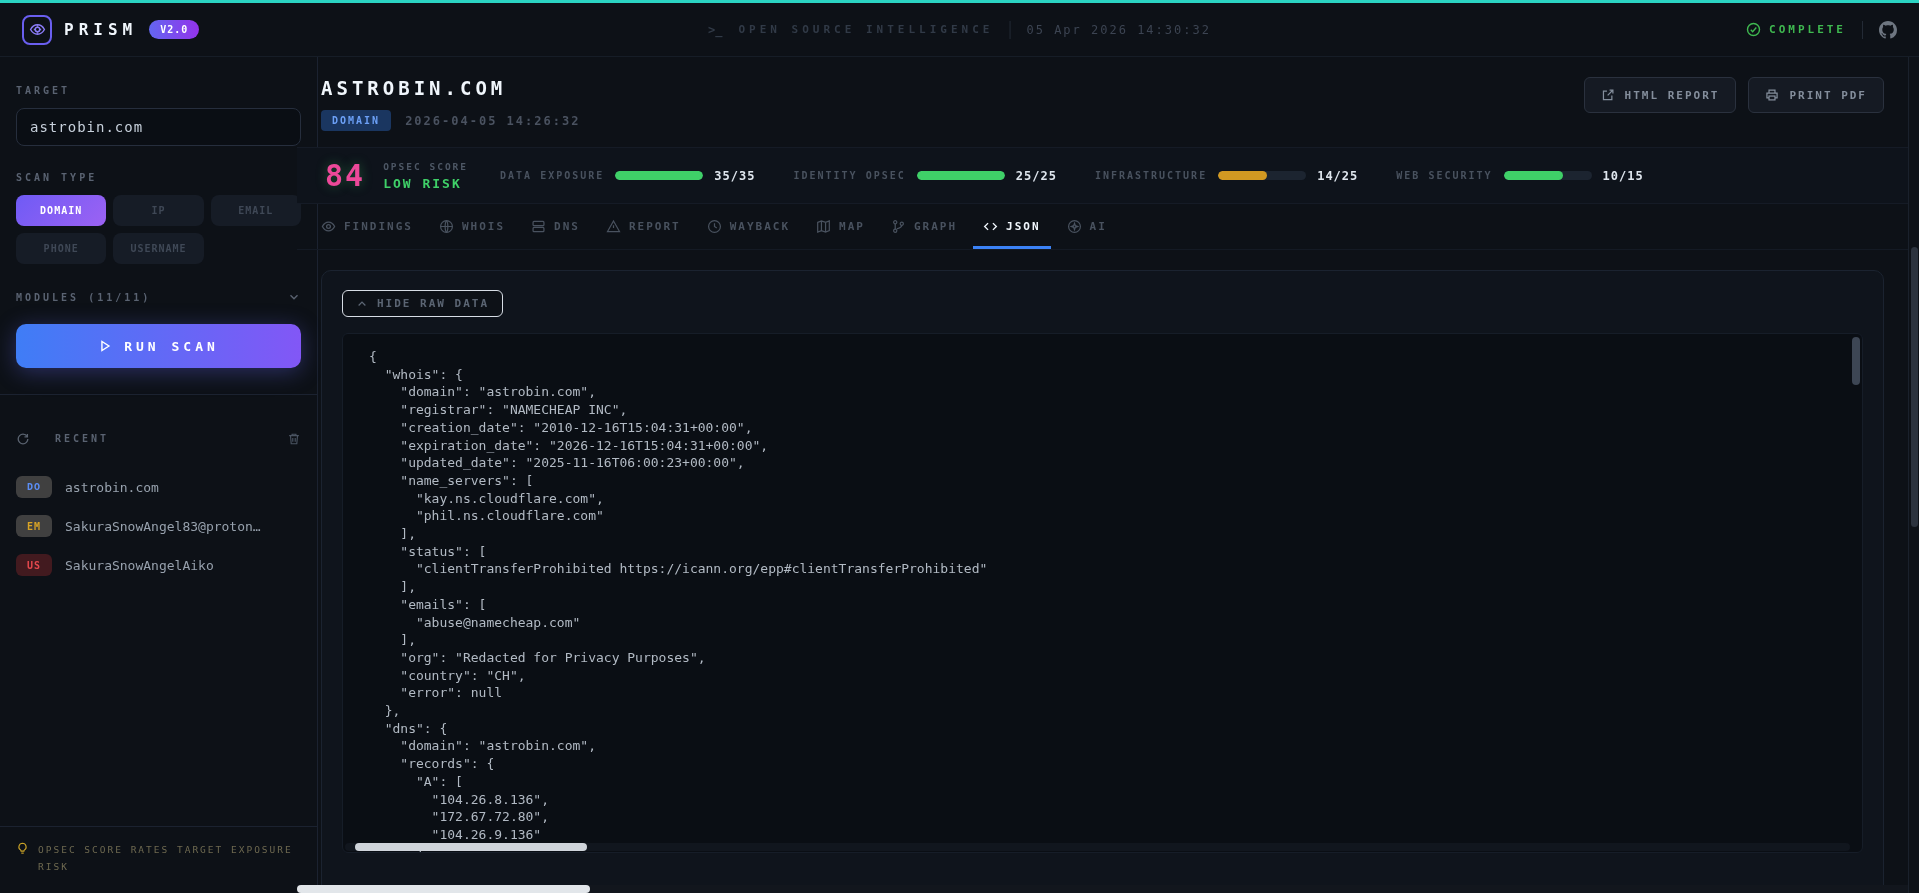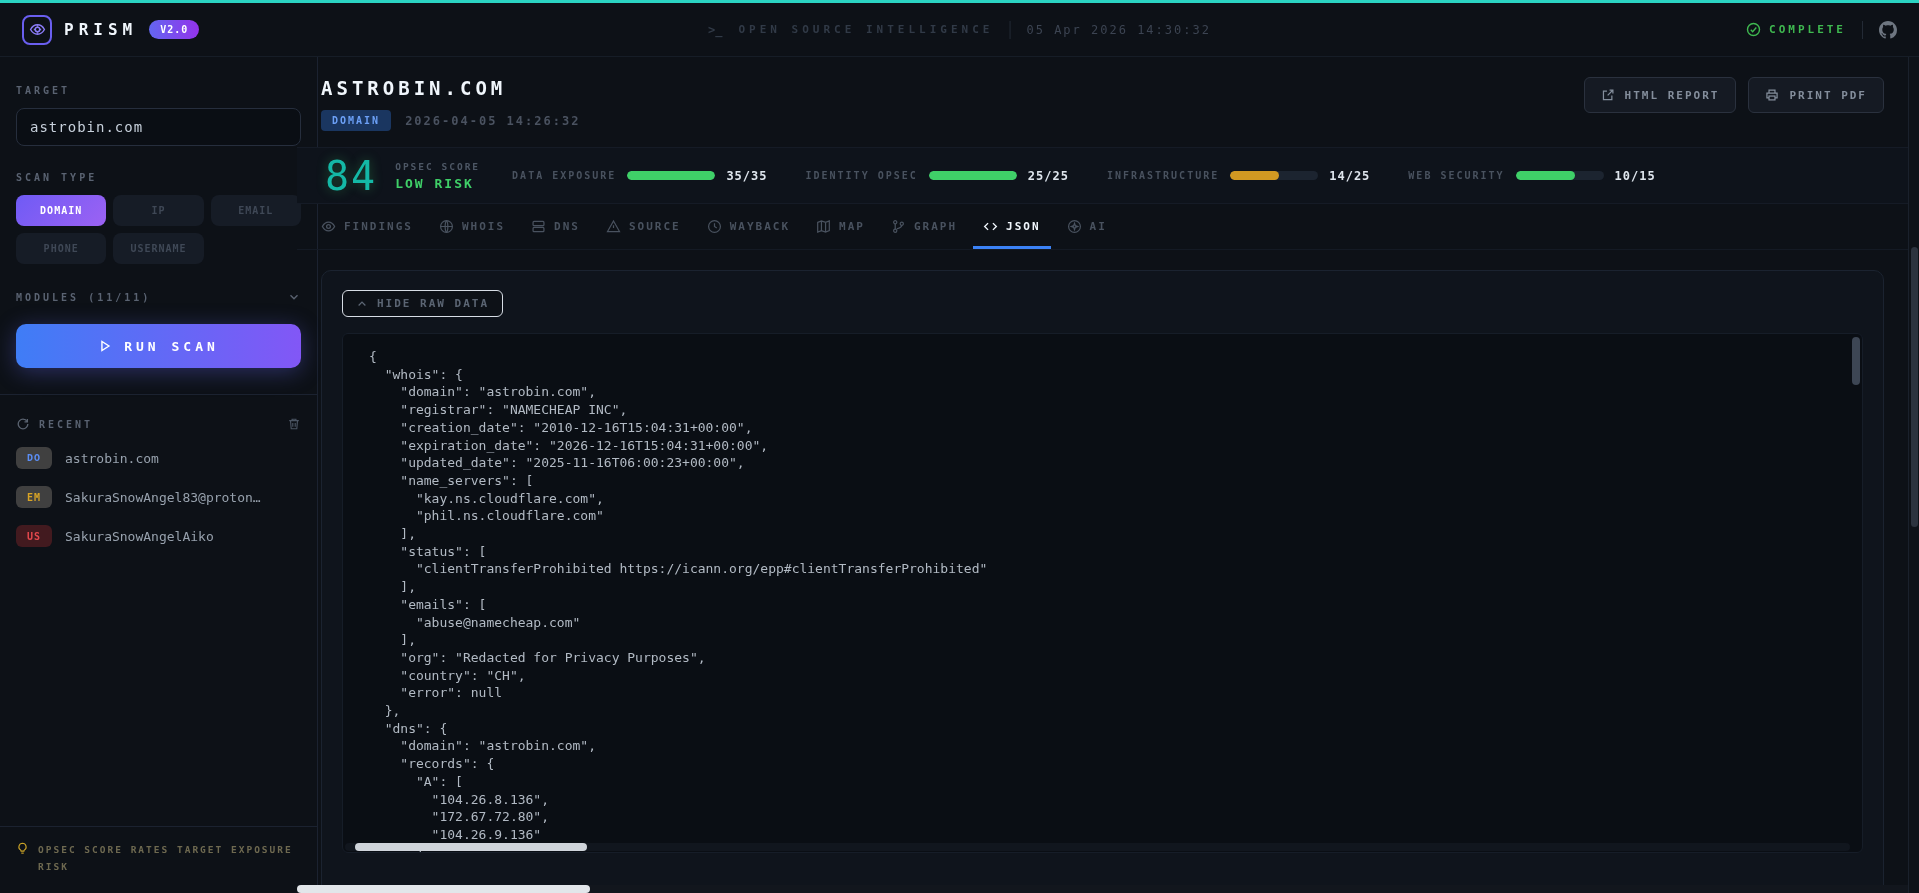--- a/index.html
+++ b/index.html
@@ -49,56 +49,56 @@
   .modules-row { margin-top:26px; display:flex; align-items:center; justify-content:space-between;
                  color:#596270; }
   .modules-row .side-label { margin:0; }
   .run-btn { margin-top:20px; width:100%; height:44px; border:none; border-radius:10px;
              background:linear-gradient(90deg,#3f7df6,#8257f6); color:#fff;
              font-family:inherit; font-size:13px; font-weight:700; letter-spacing:4px;
              display:flex; align-items:center; justify-content:center; gap:12px;
              cursor:pointer; box-shadow:0 4px 22px rgba(99,102,241,.35); }
   .side-divider { height:1px; background:#1b2230; margin:26px -16px 0; }
   .recent-head { margin-top:22px; display:flex; align-items:center; gap:9px; color:#5a6370; }
-  .recent-head .side-label { margin:0; }
+  .recent-head .side-label { margin:16px; }
   .trash-btn { margin-left:auto; color:#4a5462; display:flex; cursor:pointer; }
   .recent-list { margin-top:16px; display:flex; flex-direction:column; gap:17px; }
   .recent-item { display:flex; align-items:center; gap:13px; cursor:pointer; }
   .recent-badge { min-width:36px; height:22px; border-radius:6px; font-size:10px;
                   font-weight:700; letter-spacing:1px; display:flex; align-items:center;
                   justify-content:center; }
   .badge-do { background:#404040; color:#5b8ef5;font-family:Liberation Mono, monospace; }
   .badge-em { background:#404040; color:#d9a425; }
   .badge-us { background:#421a1f; color:#e5484d; }
   .recent-text { color:#97a1ad; font-size:13px; white-space:nowrap; overflow:hidden;
                  max-width:210px; }
   .side-hint { position:absolute; left:0; right:0; bottom:8px; border-top:1px solid #1b2230;
                padding:14px 16px 10px; display:flex; gap:9px; color:#6e6950;
-               font-size:9.5px; font-weight:700; letter-spacing:2px; line-height:1.8; }
+               font-size:9.5px; font-weight:400; letter-spacing:2px; line-height:1.8; }
   .bulb { color:#c9a227; flex:none; margin-top:1px; }
 
   
   .main { position:absolute; top:57px; left:297px; right:11px; bottom:0; overflow:hidden; }
   .main-header { display:flex; align-items:flex-start; padding:20px 24px 0; }
   .page-title { color:#f0f6fc; font-size:19px; font-weight:700; letter-spacing:4px; }
   .title-meta { display:flex; align-items:center; gap:14px; margin-top:11px; }
   .type-badge { background:#1a3660; color:#6ca0f6; font-size:10px; font-weight:700;
                 letter-spacing:2px; padding:5px 11px; border-radius:4px; }
   .scan-time { color:#4a5260; font-size:12px; letter-spacing:2px; font-weight:700; }
   .header-actions { margin-left:auto; display:flex; gap:12px; }
   .action-btn { height:36px; display:flex; align-items:center; gap:10px; padding:0 16px;
                 background:#151a23; border:1px solid #2a313e; border-radius:6px;
                 color:#848e9c; font-family:inherit; font-size:11px; font-weight:700;
                 letter-spacing:2px; cursor:pointer; }
 
   
   .score-strip { margin-top:16px; height:57px; display:flex; align-items:center;
                  padding:0 28px; background:#0e131b;
                  border-top:1px solid #151b26; border-bottom:1px solid #151b26; gap:18px; }
-  .score-big { color:#14b8a6; font-size:40px; font-weight:400; letter-spacing:2px;
+  .score-big { color:#ec4899; font-size:30px; font-weight:700; letter-spacing:2px;
                text-shadow:0 0 12px rgba(63,208,104,.35); }
   .score-meta { display:flex; flex-direction:column; gap:4px; margin-right:14px; }
   .score-meta-label { color:#4d5765; font-size:9.5px; font-weight:700; letter-spacing:2px; }
   .score-risk { color:#3fd068; font-size:13px; font-weight:700; letter-spacing:2px; }
   .metrics { display:flex; align-items:center; gap:38px; }
   .metric { display:flex; align-items:center; gap:11px; }
   .metric-label { color:#49525f; font-size:10px; font-weight:700; letter-spacing:2px; }
   .bar-track { width:88px; height:9px; border-radius:5px; background:#1c2430; overflow:hidden; }
   .bar-fill { height:100%; border-radius:5px; }
   .metric-value { color:#dfe6ee; font-size:12px; font-weight:700; letter-spacing:1px; }
@@ -339,21 +339,21 @@
             <rect x="2.2" y="9" width="11.6" height="4.4" rx="1"></rect>
             <path d="M4.6 4.8h.01M4.6 11.2h.01"></path>
           </svg>
         <span>DNS</span>
       </div>
       <div class="tab">
         <svg width="15" height="15" viewBox="0 0 16 16" fill="none" stroke="currentColor" stroke-width="1.3">
             <path d="M8 2.2l6.4 11.2H1.6z"></path>
             <path d="M8 6.6v3M8 11.6h.01"></path>
           </svg>
-        <span>SOURCE</span>
+        <span>REPORT</span>
       </div>
       <div class="tab">
         <svg width="15" height="15" viewBox="0 0 16 16" fill="none" stroke="currentColor" stroke-width="1.3">
             <circle cx="8" cy="8" r="6.3"></circle>
             <path d="M8 4.4V8l2.4 1.5"></path>
           </svg>
         <span>WAYBACK</span>
       </div>
       <div class="tab">
         <svg width="15" height="15" viewBox="0 0 16 16" fill="none" stroke="currentColor" stroke-width="1.3">

